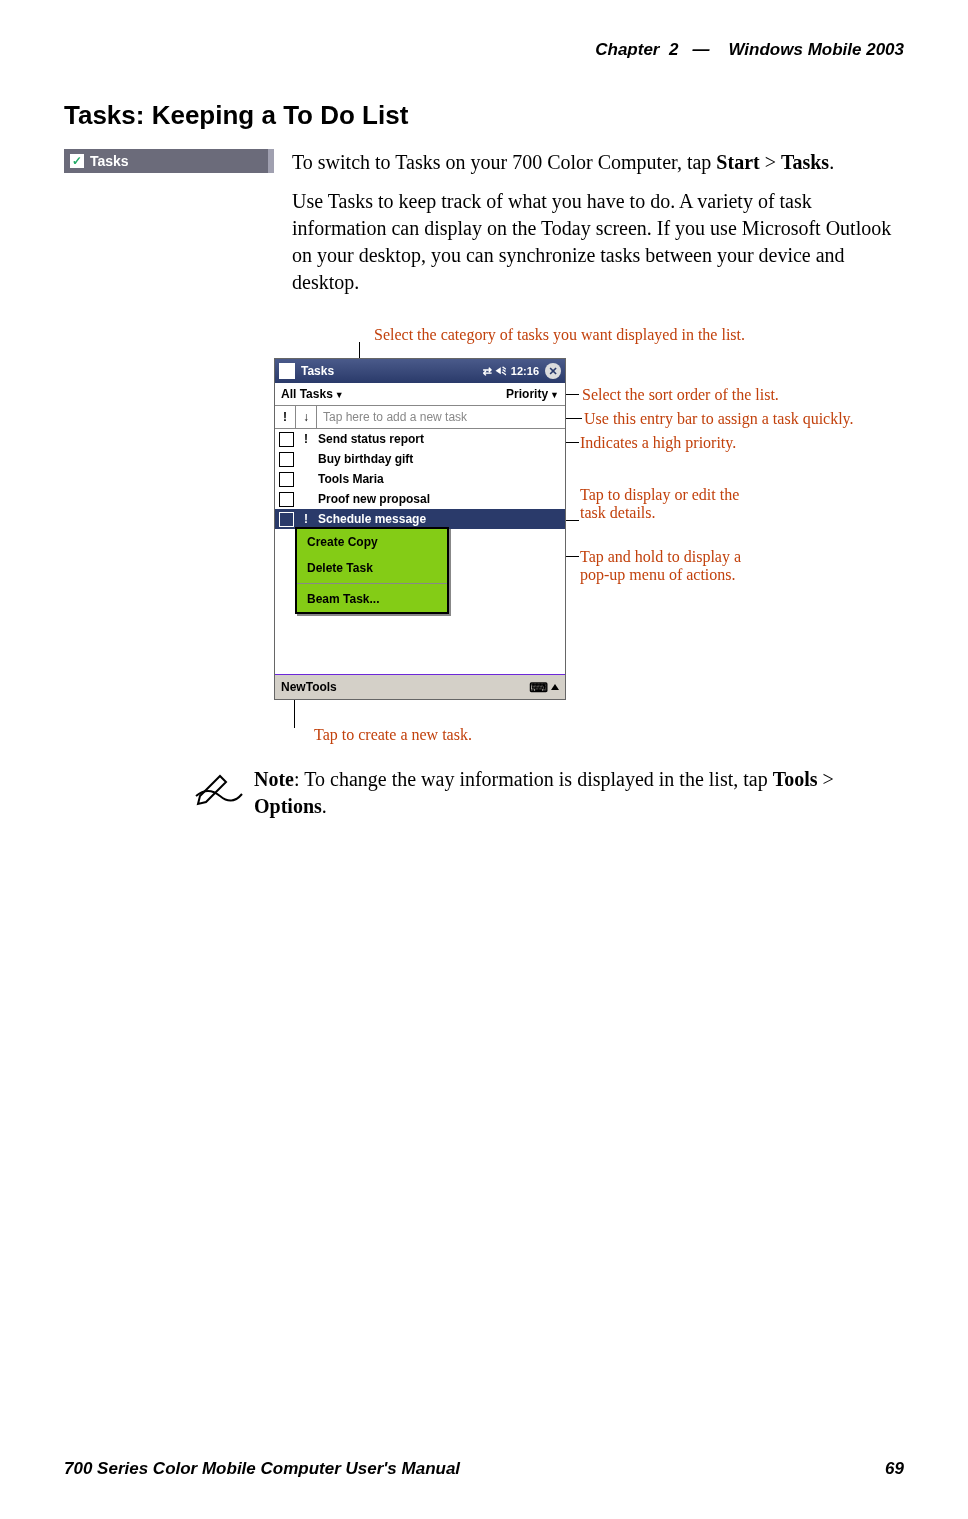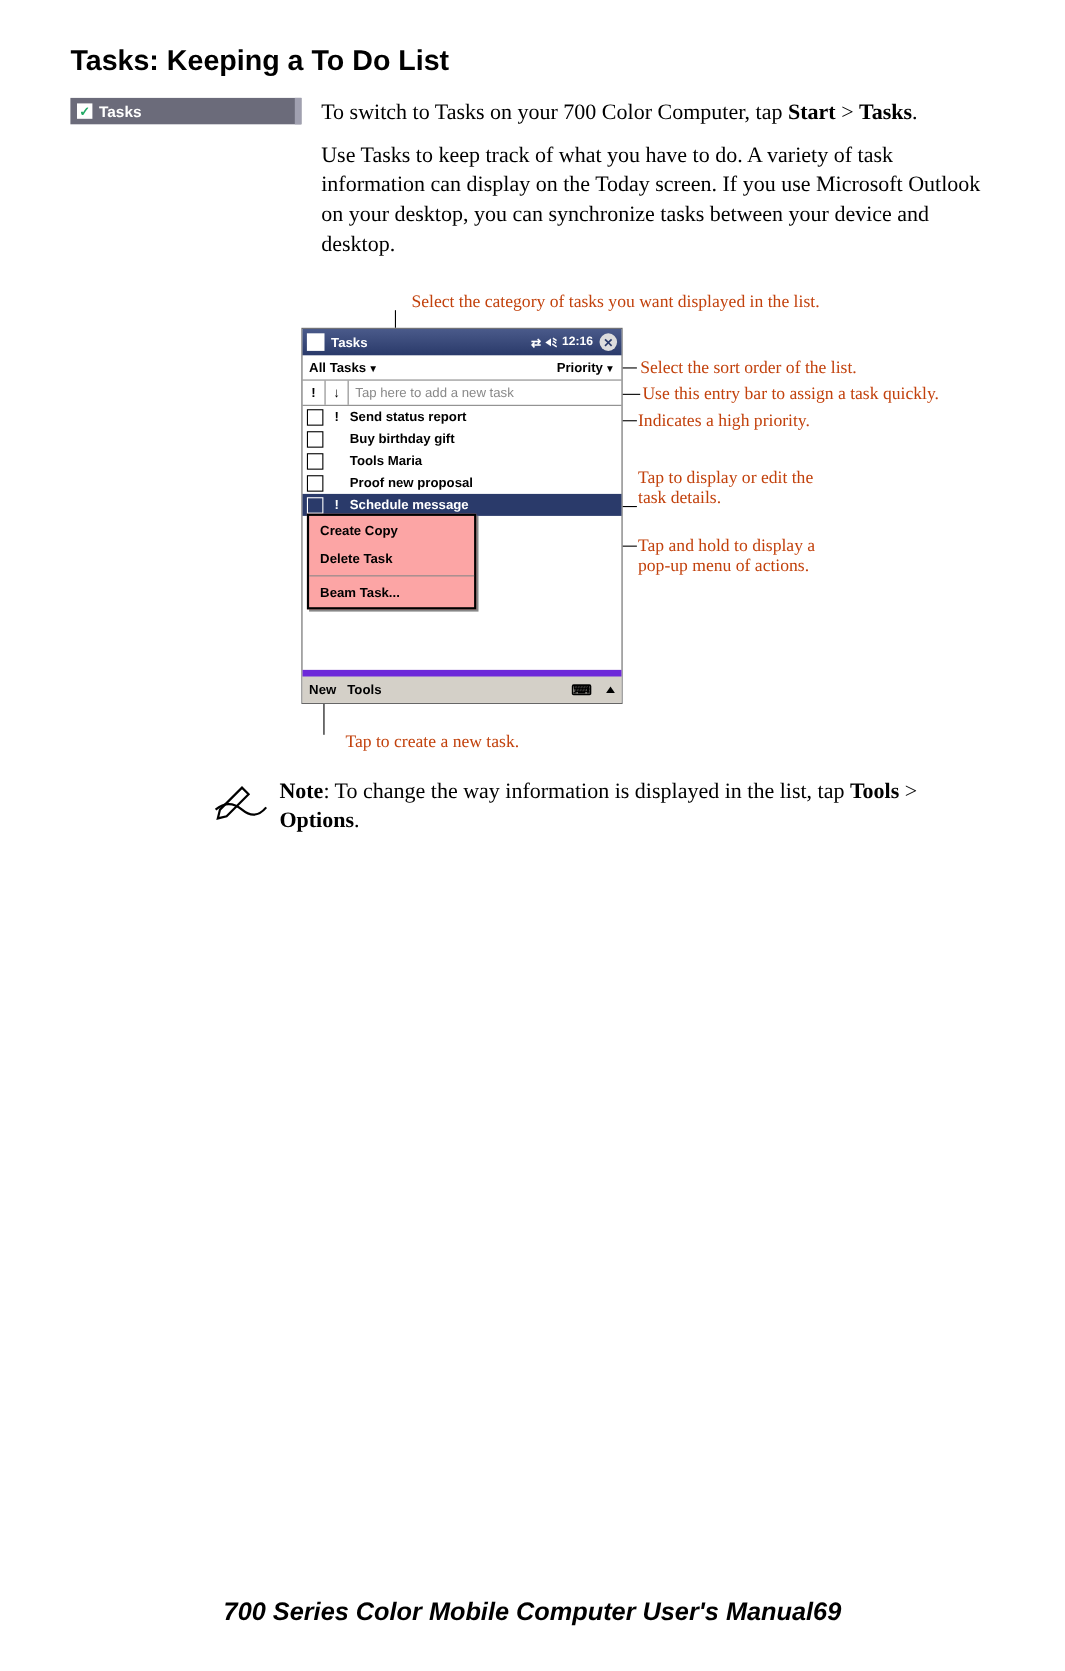--- a/index.html
+++ b/index.html
@@ -171,48 +171,47 @@
     display: inline-block;
   }
   .cb.sel { background: #2a3a6a; border-color: #fff; }
   .prio-cell {
     width: 12px;
     text-align: center;
     font-weight: bold;
   }
   .popup {
     position: absolute;
-    left: 4px;
+    left: 20px;
     width: 150px;
-    background: #fca5a5;
+    background: #84cc16;
     border: 2px solid #000;
     box-shadow: 2px 2px 0 #888;
     z-index: 5;
   }
   .popup-item {
     padding: 6px 10px;
     font-weight: bold;
     font-size: 12px;
   }
   .popup-div {
     border-top: 1px solid #888;
     margin: 2px 0;
   }
   .bottom-bar {
     position: absolute;
     bottom: 0;
     left: 0;
     right: 0;
     height: 24px;
     background: #d4d0c8;
-    border-top: 6px solid #6d28d9;
+    border-top: 1px solid #6d28d9;
     display: flex;
     align-items: center;
     padding: 0 6px;
-    gap: 10px;
     font-weight: bold;
     font-size: 12px;
     justify-content: space-between;
   }
   .bottom-bar .spacer { flex: 1; }
   .kbd { font-size: 13px; }
   .arrow-up {
     width: 0; height: 0;
     border-left: 4px solid transparent;
     border-right: 4px solid transparent;
@@ -234,31 +233,37 @@
     font-size: 20px;
     line-height: 1.35;
     flex: 1;
   }
   .footer {
     position: absolute;
     bottom: 40px;
     left: 64px;
     right: 64px;
     display: flex;
-    justify-content: center;
+    justify-content: space-between;
     font-family: Arial, sans-serif;
-    font-size: 23px;
+    font-size: 17px;
     font-weight: bold;
     font-style: italic;
   }
 </style>
 </head>
 <body>
 
 <div class="page">
+  <div class="header">
+    <span>Chapter</span>
+    &nbsp;<span>2</span>
+    &nbsp;&nbsp;<span>—</span>
+    &nbsp;&nbsp;&nbsp;<span>Windows Mobile 2003</span>
+  </div>
 
   <div class="section-title">Tasks: Keeping a To Do List</div>
 
   <div class="body-cols">
     <div class="left-col">
       <div class="tasks-badge">
         <span class="tasks-checkbox">✓</span>
         <span>Tasks</span>
       </div>
     </div>

